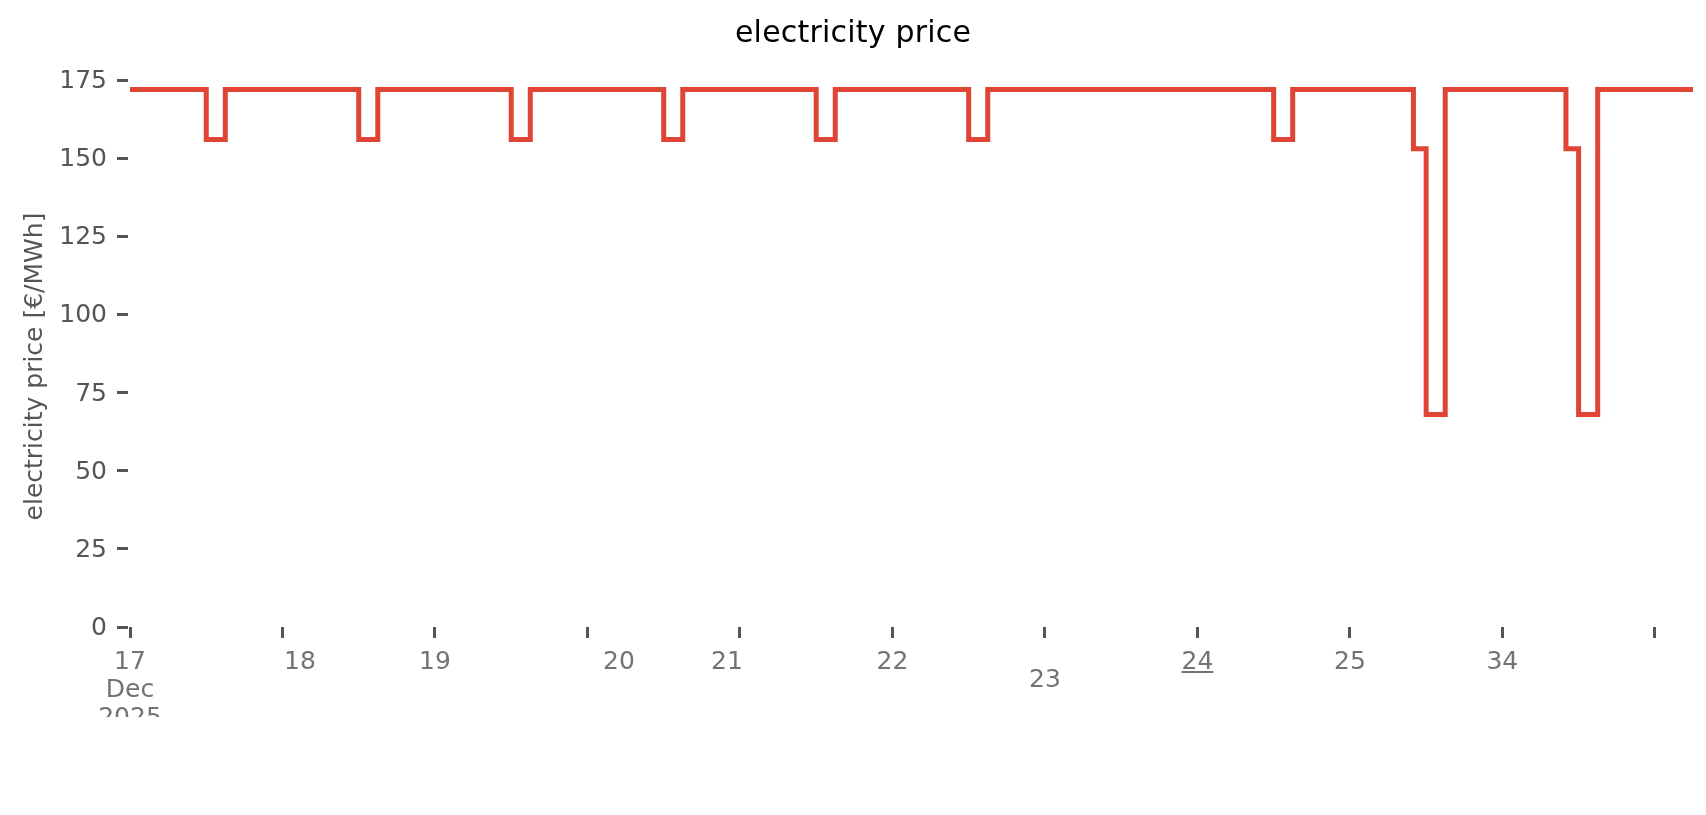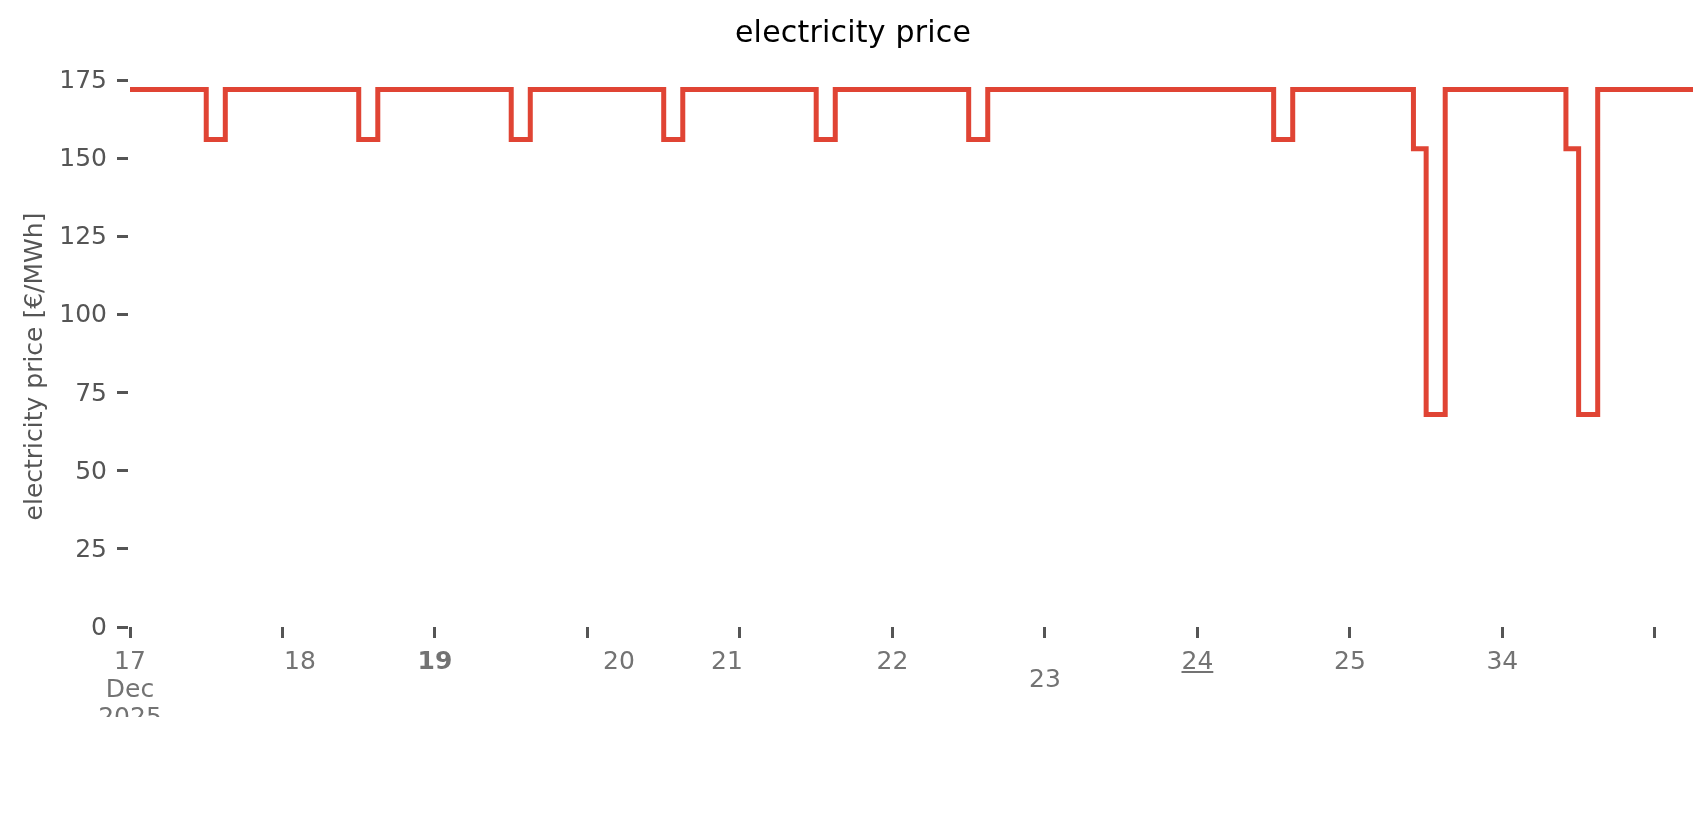--- a/index.html
+++ b/index.html
@@ -106,21 +106,21 @@
       <div class="ytick-label" style="left: -3px; top: 67px;">175</div>
     </div>
   <div id="x-axis">
       <div class="xtick-mark" style="left: 128.5px; top: 627px;"></div>
       <div class="xtick-label" style="left: 130px; top: 647px;">17
 Dec
 2025</div>
       <div class="xtick-mark" style="left: 280.988px; top: 627px;"></div>
       <div class="xtick-label" style="left: 300px; top: 647px;">18</div>
       <div class="xtick-mark" style="left: 433.476px; top: 627px;"></div>
-      <div class="xtick-label" style="left: 434.976px; top: 647px; font-weight: bold;">19</div>
+      <div class="xtick-label" style="left: 434.976px; top: 647px;">19</div>
       <div class="xtick-mark" style="left: 585.963px; top: 627px;"></div>
       <div class="xtick-label" style="left: 619px; top: 647px;">20</div>
       <div class="xtick-mark" style="left: 738.451px; top: 627px;"></div>
       <div class="xtick-label" style="left: 727px; top: 647px;">21</div>
       <div class="xtick-mark" style="left: 890.939px; top: 627px;"></div>
       <div class="xtick-label" style="left: 892.439px; top: 647px;">22</div>
       <div class="xtick-mark" style="left: 1043.43px; top: 627px;"></div>
       <div class="xtick-label" style="left: 1044.93px; top: 647px; margin-top: 18px;">23</div>
       <div class="xtick-mark" style="left: 1195.91px; top: 627px;"></div>
       <div class="xtick-label" style="left: 1197.41px; top: 647px; text-decoration: underline;">24</div>

